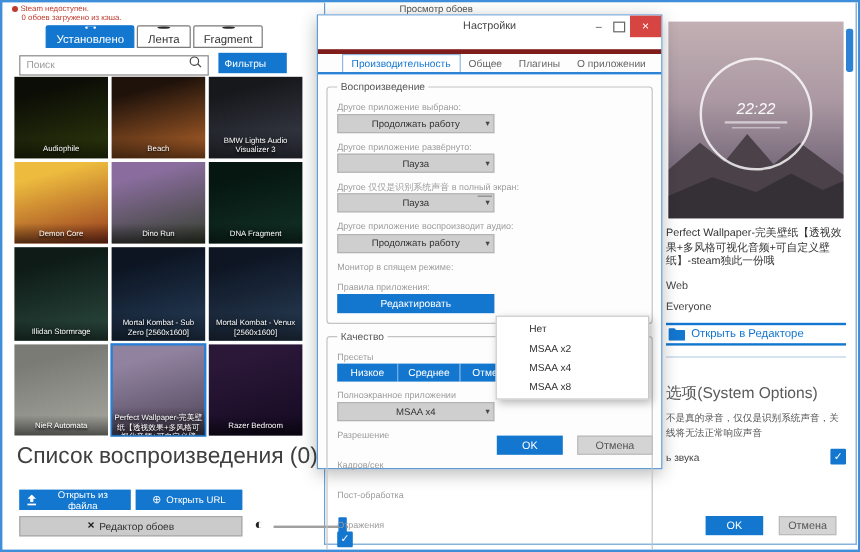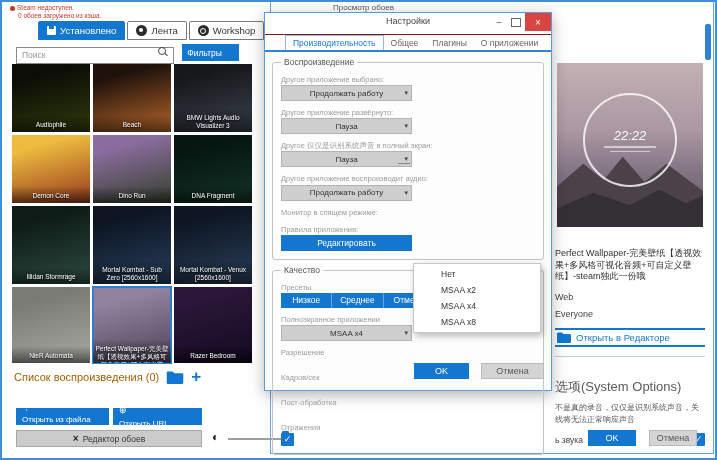--- a/index.html
+++ b/index.html
@@ -6,21 +6,21 @@
   *{box-sizing:border-box;}
   .screen{position:relative;width:717px;height:460px;background:#fff;border:2px solid #3f8ed9;overflow:hidden;}
 
   
   .red-status{position:absolute;left:8px;top:2px;font-size:6.5px;line-height:1.3;color:#c0392b;z-index:2;}
   .red-dot{display:inline-block;width:5px;height:5px;border-radius:50%;background:#c0392b;margin-right:2px;vertical-align:middle;}
   .red-status .l2{margin-left:8px;}
 
   
   .btabs{position:absolute;left:36px;top:19px;display:flex;gap:2px;z-index:2;}
-  .btab{display:flex;align-items:center;gap:4px;height:19px;padding:0 8px;border:1px solid #7a7a7a;border-radius:2px 2px 0 0;background:#fff;color:#333;font-size:9.5px;}
+  .btab{display:flex;align-items:center;gap:4px;height:19px;padding:0 8px;border:1px solid #7a7a7a;border-radius:2px 2px 0 0;background:#fff;color:#333;font-size:9.5px;flex-direction:column;}
   .btab.active{background:#1377d0;border-color:#1377d0;color:#fff;}
   .ticon-floppy{width:9px;height:9px;background:#fff;border-radius:1px;position:relative;display:inline-block;}
   .ticon-floppy::after{content:"";position:absolute;left:2px;top:0;width:5px;height:3px;background:#1377d0;}
   .ticon-circle{width:11px;height:11px;border-radius:50%;background:#2b2b2b;position:relative;display:inline-block;}
   .ticon-circle::after{content:"";position:absolute;left:3px;top:3px;width:4px;height:4px;border-radius:50%;background:#fff;}
   .ticon-ring{width:11px;height:11px;border-radius:50%;background:#2b2b2b;position:relative;display:inline-block;}
   .ticon-ring::after{content:"";position:absolute;left:2.5px;top:2.5px;width:4px;height:4px;border:1.4px solid #fff;border-radius:50%;}
 
   
   .search-wrap{position:absolute;left:14px;top:42px;width:158px;height:17px;z-index:2;}
@@ -32,65 +32,65 @@
   .funnel{width:9px;height:9px;background:#eaf3fc;clip-path:polygon(0 0,100% 0,60% 45%,60% 100%,40% 85%,40% 45%);}
 
   
   .grid{position:absolute;left:10px;top:62px;width:240px;display:grid;grid-template-columns:78px 78px 78px;grid-template-rows:68px 68px 78px 76px;gap:3px;z-index:2;}
   .tile{position:relative;overflow:hidden;background:#222;}
   .tile.sel{outline:2px solid #2a7fd4;outline-offset:-1px;}
   .cap{position:absolute;left:0;right:0;bottom:0;padding:6px 2px 3px;text-align:center;font-size:6.5px;line-height:1.25;color:#fff;text-shadow:0 1px 2px #000;background:linear-gradient(transparent,rgba(0,0,0,.55));max-height:24px;overflow:hidden;}
 
   
   .pl-head{position:absolute;left:12px;top:368px;display:flex;align-items:center;gap:7px;z-index:2;}
-  .pl-title{font-size:11px;color:#a16207;}
+  .pl-title{font-size:19px;color:#404040;}
   .plus-ico{color:#1377d0;font-weight:bold;font-size:17px;line-height:14px;}
   .plus-ico::after{content:"+";}
 
   
-  .blue-btn{position:absolute;height:17px;background:#1377d0;color:#fff;font-size:8px;display:flex;align-items:flex-start;justify-content:center;gap:4px;border:none;z-index:5;flex-direction:column;}
+  .blue-btn{position:absolute;height:17px;background:#1377d0;color:#fff;font-size:8px;display:flex;align-items:center;justify-content:center;gap:4px;border:none;z-index:5;}
   .b-open-file{left:14px;top:406px;width:93px;}
   .b-open-url{left:111px;top:406px;width:89px;}
   .gray-btn{position:absolute;left:14px;top:428px;width:186px;height:17px;background:#cbcbcb;border:1px solid #a8a8a8;color:#333;font-size:8.5px;display:flex;align-items:center;justify-content:center;gap:4px;z-index:5;}
   .x-ico::after{content:"×";font-weight:bold;font-size:10px;color:#222;}
   .globe-ico::after{content:"⊕";font-size:9px;color:#fff;line-height:9px;}
   .contrast-ico{position:absolute;left:210px;top:428px;font-size:12px;color:#222;z-index:6;}
   .contrast-ico::after{content:"◐";}
   .slider-track{position:absolute;left:226px;top:436px;width:62px;height:2px;background:#9f9f9f;z-index:6;}
   .slider-handle{position:absolute;left:280px;top:429px;width:7px;height:15px;background:#1377d0;border-radius:1px;z-index:6;}
 
   
   .pvwin{position:absolute;left:268px;top:0;width:444px;height:452px;background:#fff;border:1px solid #6aa2d8;border-top:none;z-index:3;}
   .pv-title{position:absolute;left:62px;top:1px;font-size:8px;color:#555;}
   .pv-right{position:absolute;left:284px;top:16px;width:150px;}
-  .pv-img{position:relative;width:146px;height:164px;margin-left:2px;background:linear-gradient(180deg,#c2b0b4 0%,#ab98a2 40%,#7e7080 70%,#57505c 100%);overflow:hidden;margin-top:45px;}
+  .pv-img{position:relative;width:146px;height:164px;margin-left:2px;background:linear-gradient(180deg,#c2b0b4 0%,#ab98a2 40%,#7e7080 70%,#57505c 100%);overflow:hidden;}
   .mtn1{position:absolute;bottom:0;left:0;right:0;height:55%;background:#4a4149;clip-path:polygon(0 100%,0 55%,18% 30%,32% 48%,45% 22%,60% 50%,75% 30%,100% 60%,100% 100%);}
   .mtn2{position:absolute;bottom:0;left:0;right:0;height:38%;background:#352f36;clip-path:polygon(0 100%,0 70%,25% 45%,50% 65%,70% 40%,88% 62%,100% 50%,100% 100%);}
   .clock{position:absolute;left:50%;top:47%;transform:translate(-50%,-50%);width:94px;height:94px;border:2px solid rgba(255,255,255,.8);border-radius:50%;display:flex;flex-direction:column;align-items:center;justify-content:center;}
   .clock-time{font-size:13px;color:rgba(255,255,255,.95);font-style:italic;}
   .clock-sub{width:52px;height:1.5px;background:rgba(255,255,255,.55);margin-top:3px;}
   .clock-sub.s2{width:40px;}
-  .pv-name{margin-top:21px;font-size:9px;line-height:1.3;color:#333;}
+  .pv-name{margin-top:7px;font-size:9px;line-height:1.3;color:#333;}
   .pv-web{margin-top:9px;font-size:9px;color:#444;}
   .pv-rating{margin-top:7px;font-size:9px;color:#444;}
   .pv-editor{margin-top:9px;height:19px;border-top:2px solid #1377d0;border-bottom:2px solid #1377d0;display:flex;align-items:center;gap:5px;color:#1377d0;font-size:9.5px;padding-left:2px;}
   .pv-div{margin-top:9px;border-top:1px solid #b9cfe4;}
   .pv-sys-h{margin-top:21px;font-size:13px;color:#5a5a5a;}
   .pv-sys-t{margin-top:6px;font-size:8px;line-height:1.5;color:#555;}
   .pv-audio{margin-top:7px;display:flex;align-items:center;font-size:8.5px;color:#444;}
   .cbx{width:13px;height:13px;background:#1377d0;border-radius:1px;margin-left:auto;color:#fff;font-size:9px;line-height:13px;text-align:center;}
   .cbx::after{content:"✓";}
   .pv-scroll{position:absolute;right:2px;top:22px;width:6px;height:36px;background:#2e82d6;border-radius:2px;}
   .pv-foot{position:absolute;right:16px;bottom:7px;display:flex;gap:13px;}
   .btn-ok{width:48px;height:16px;background:#1377d0;color:#fff;font-size:9px;border:none;display:flex;align-items:center;justify-content:center;}
   .btn-cancel{width:48px;height:16px;background:#d4d4d4;color:#555;font-size:9px;border:1px solid #bbb;display:flex;align-items:center;justify-content:center;}
 
   
   .dlg{position:absolute;left:262px;top:10px;width:288px;height:379px;background:#fdfdfd;border:1px solid #5f9bd5;box-shadow:0 4px 14px rgba(0,0,0,.3);z-index:10;}
-  .dlg-tb{position:relative;height:22px;background:#fff;border-bottom:1px solid #7f1d1d;}
+  .dlg-tb{position:relative;height:32px;background:#fff;border-bottom:4px solid #7f1d1d;}
   .dlg-title{position:absolute;left:0;right:0;top:3px;text-align:center;font-size:9px;color:#444;}
   .dlg-ctl{position:absolute;right:0;top:0;display:flex;height:18px;}
   .wmin{width:16px;display:flex;align-items:center;justify-content:center;color:#444;font-size:9px;}
   .wmin::after{content:"–";}
   .wmax{width:18px;display:flex;align-items:center;justify-content:center;}
   .wmax::after{content:"";width:8px;height:7px;border:1px solid #666;}
   .wclose{width:26px;background:#d64541;color:#fff;display:flex;align-items:center;justify-content:center;font-size:10px;}
   .wclose::after{content:"×";}
   .dtabs{display:flex;height:17px;padding-left:20px;border-bottom:2px solid #2e82d6;align-items:flex-end;}
   .dtab{font-size:8.5px;color:#666;padding:2px 7px;}
@@ -132,21 +132,21 @@
     <div class="btab active">
       <span class="ticon-floppy"></span>
       <span>Установлено</span>
     </div>
     <div class="btab">
       <span class="ticon-circle"></span>
       <span>Лента</span>
     </div>
     <div class="btab">
       <span class="ticon-ring"></span>
-      <span>Workshop</span>
+      <span>Fragment</span>
     </div>
   </div>
 
   <div class="search-wrap">
     <input class="search-input" type="text" placeholder="Поиск" style="">
     <span class="mag"></span>
   </div>
   <button class="filters-btn">
     <span>Фильтры</span>
     <span class="funnel"></span>

